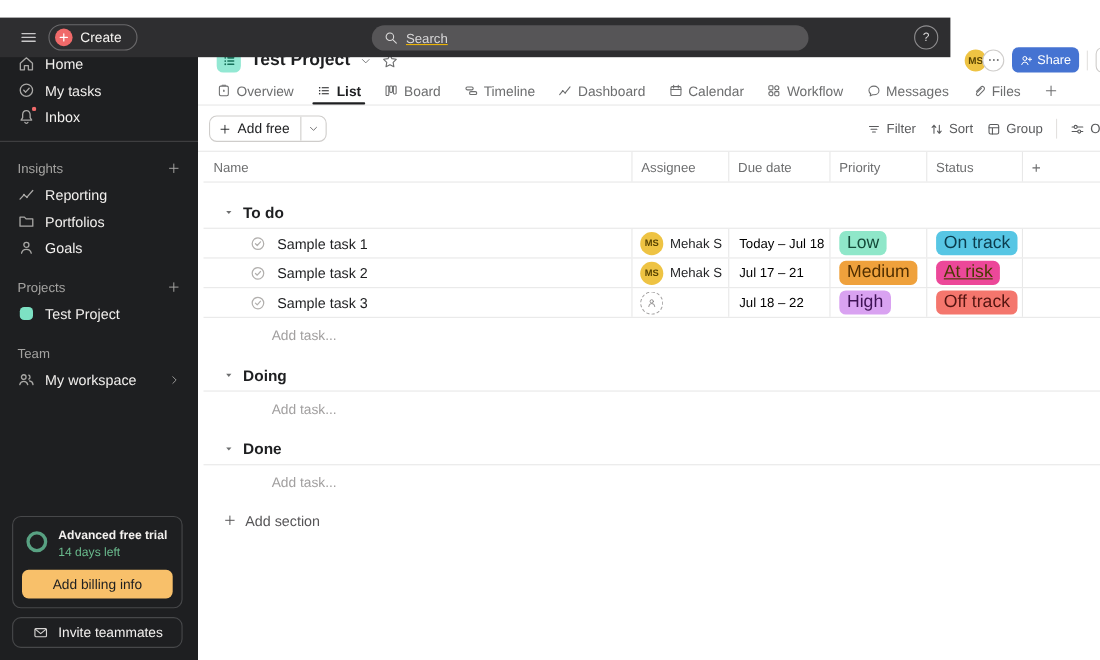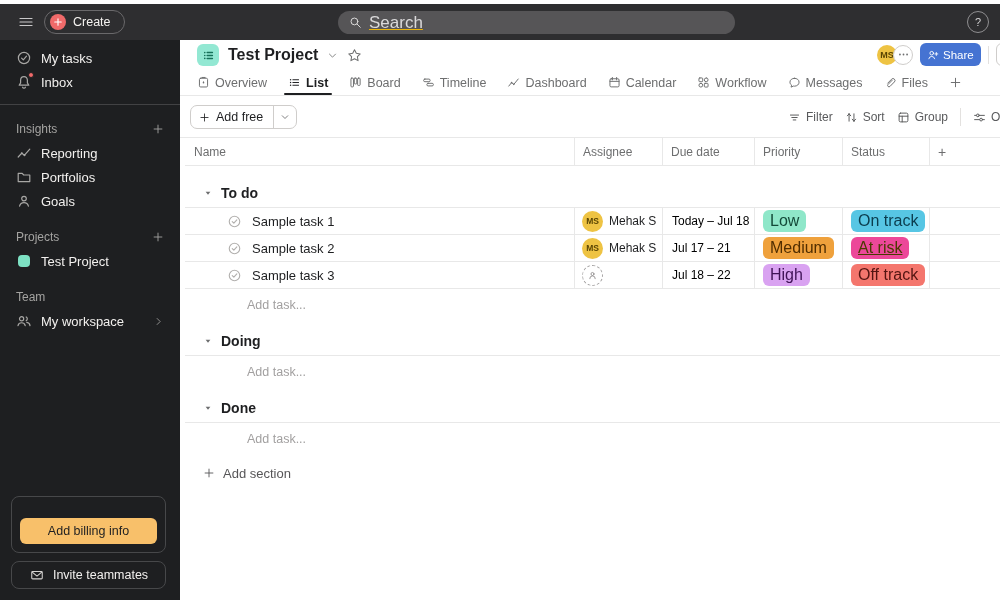--- a/index.html
+++ b/index.html
@@ -2,28 +2,28 @@
 <html><head>
 <meta charset="utf-8">
 <style>
   * { margin:0; padding:0; box-sizing:border-box; }
   html,body { width:1000px; height:600px; overflow:hidden; }
   body { position:relative; background:#fff; font-family:"Liberation Sans","DejaVu Sans",sans-serif; color:#1e1f21; }
 
   svg.ic { fill:none; stroke:currentColor; stroke-width:1.2; stroke-linecap:round; stroke-linejoin:round; display:block; }
 
   
-  .topbar { position:absolute; left:0; top:4px; width:1000px; height:36px; background:#2e2e30; z-index:5; }
+  .topbar { position:absolute; left:0; top:16px; width:864px; height:36px; background:#2e2e30; z-index:5; }
   .hamburger { position:absolute; left:18px; top:10px; color:#c9c8c9; cursor:pointer; }
   .create-btn { position:absolute; left:44px; top:6px; height:24px; display:flex; align-items:center; gap:7px;
     padding:0 13px 0 5px; border:1px solid #6a696b; border-radius:13px; color:#f5f3f0; font-size:12.5px; }
   .create-dot { width:16px; height:16px; border-radius:50%; background:#f06a6a; display:grid; place-items:center; color:#fff; }
   .search-pill { position:absolute; left:338px; top:7px; width:397px; height:23px; background:#565557; border-radius:12px;
     display:flex; align-items:center; gap:7px; padding-left:11px; color:#dddcdc; }
-  .search-pill input { background:transparent; border:none; outline:none; color:#eab308; font-size:17px; width:330px; font-family:inherit;text-decoration:underline; }
+  .search-pill input { background:transparent; border:none; outline:none; color:#eab308; font-size:12px; width:330px; font-family:inherit;text-decoration:underline; }
   .search-pill input::placeholder { color:#dad9da; }
   .help-btn { position:absolute; right:11px; top:7px; width:22px; height:22px; border:1px solid #8f8e90; border-radius:50%;
     color:#d4d3d4; font-size:11px; display:grid; place-items:center; }
 
   
   .sidebar { position:absolute; left:0; top:36px; width:180px; height:564px; background:#1e1f21; z-index:4; }
   .side-nav { padding-top:10px; }
   .side-item { height:24px; display:flex; align-items:center; gap:9px; padding:0 16px; color:#f2f0ee; font-size:13px; cursor:pointer; }
   .si-ic { position:relative; color:#a8a7a5; display:grid; place-items:center; width:16px; }
   .si-label { flex:1; white-space:nowrap; }
@@ -278,20 +278,29 @@
   <div class="help-btn">
       <span>?</span>
     </div>
 </div>
 
 <div class="sidebar">
   <div class="side-nav" id="side-nav">
       <div class="side-item">
     <span class="si-ic">
           <svg class="ic" viewBox="0 0 16 16" style="height: 16px; width: 16px;">
+            <use href="#i-home"></use>
+          </svg>
+        </span>
+    <span class="si-label">Home</span>
+    <span class="si-chevron" hidden=""></span>
+  </div>
+      <div class="side-item">
+    <span class="si-ic">
+          <svg class="ic" viewBox="0 0 16 16" style="height: 16px; width: 16px;">
             <use href="#i-check-circle"></use>
           </svg>
         </span>
     <span class="si-label">My tasks</span>
     <span class="si-chevron" hidden=""></span>
   </div>
       <div class="side-item">
     <span class="si-ic">
           <svg class="ic" viewBox="0 0 16 16" style="height: 16px; width: 16px;">
             <use href="#i-bell"></use>
@@ -367,20 +376,27 @@
     <span class="si-label">My workspace</span>
     <span class="si-chevron">
           <svg class="ic" viewBox="0 0 16 16" style="height: 11px; width: 11px;">
             <use href="#i-chevron-right"></use>
           </svg>
         </span>
   </div>
     </div>
 
   <div class="trial-card">
+    <div class="trial-row">
+      <span class="trial-ring"></span>
+      <div>
+        <div class="trial-title">Advanced free trial</div>
+        <div class="trial-sub">14 days left</div>
+      </div>
+    </div>
     <div class="billing-btn">Add billing info</div>
   </div>
   <div class="invite-btn">
     <span class="si-ic">
         <svg class="ic" style="width:14px;height:14px">
           <use href="#i-envelope"></use>
         </svg>
       </span>
     <span>Invite teammates</span>
   </div>

